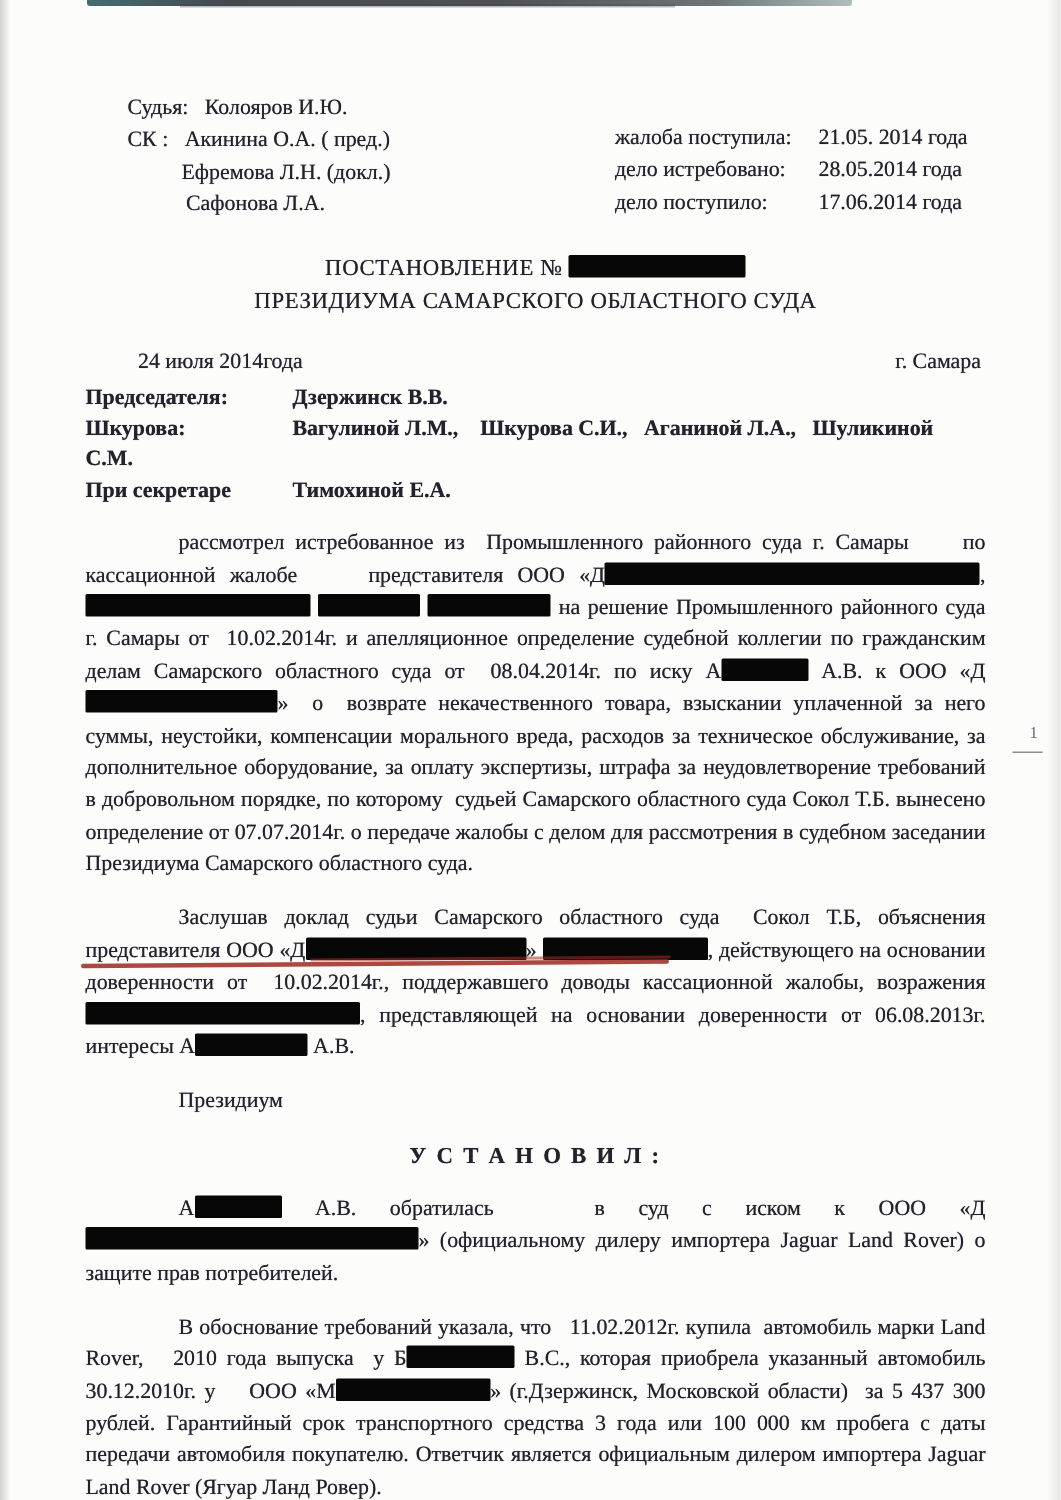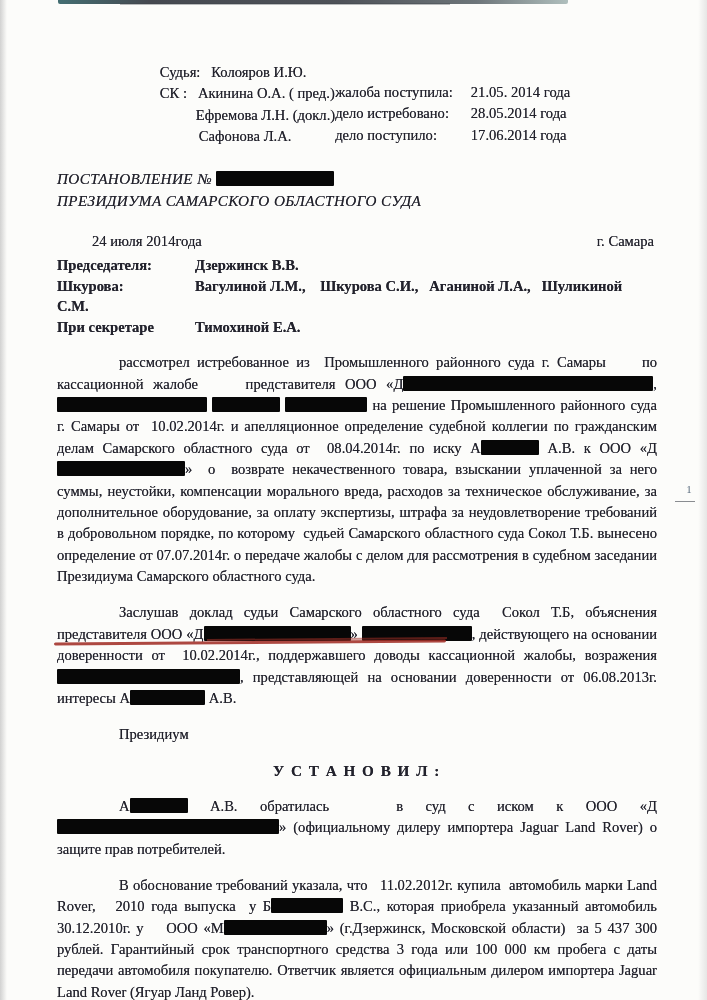--- a/index.html
+++ b/index.html
@@ -30,30 +30,30 @@
   .scan-right-shadow{
     position:absolute;top:0;right:0;width:9px;height:100%;
     background:linear-gradient(270deg,rgba(40,40,45,.10),rgba(40,40,45,0));
   }
   .content{
     position:absolute;left:57px;top:62px;width:600px;
     font-size:14.6px;line-height:21.4px;
     text-shadow:0 0 .5px rgba(34,34,46,.75);
   }
   
-  .hdr{display:flex;justify-content:center;margin-bottom:20px;}
+  .hdr{display:flex;justify-content:space-between;margin-bottom:20px;}
   .judges{margin-left:28px;}
   .judge-line{white-space:nowrap;}
   .judge-line.indent1{margin-left:36px;}
   .judge-line.indent2{margin-left:39px;}
   .dates{margin-top:20px;margin-right:12px;}
   .date-row{white-space:nowrap;}
   .date-row .lbl{display:inline-block;min-width:132px;}
   
-  .title{ text-align:left; letter-spacing:.4px;font-style:italic; }
+  .title{ text-align:center; letter-spacing:.4px; }
   .title .t-line{font-size:15.2px;line-height:22px;}
   .dateline{position:relative;height:22px;margin-top:19px;}
   .dateline .d{margin-left:35px;}
   .dateline .c{position:absolute;right:3px;top:0;}
   .compose-intro{margin-top:0;}
   .comp{font-weight:bold;line-height:19.5px;margin-top:3px;}
   .comp .role{display:inline-block;width:138px;font-weight:bold;}
   .comp-row{margin-bottom:2px;}
   
   .para{

